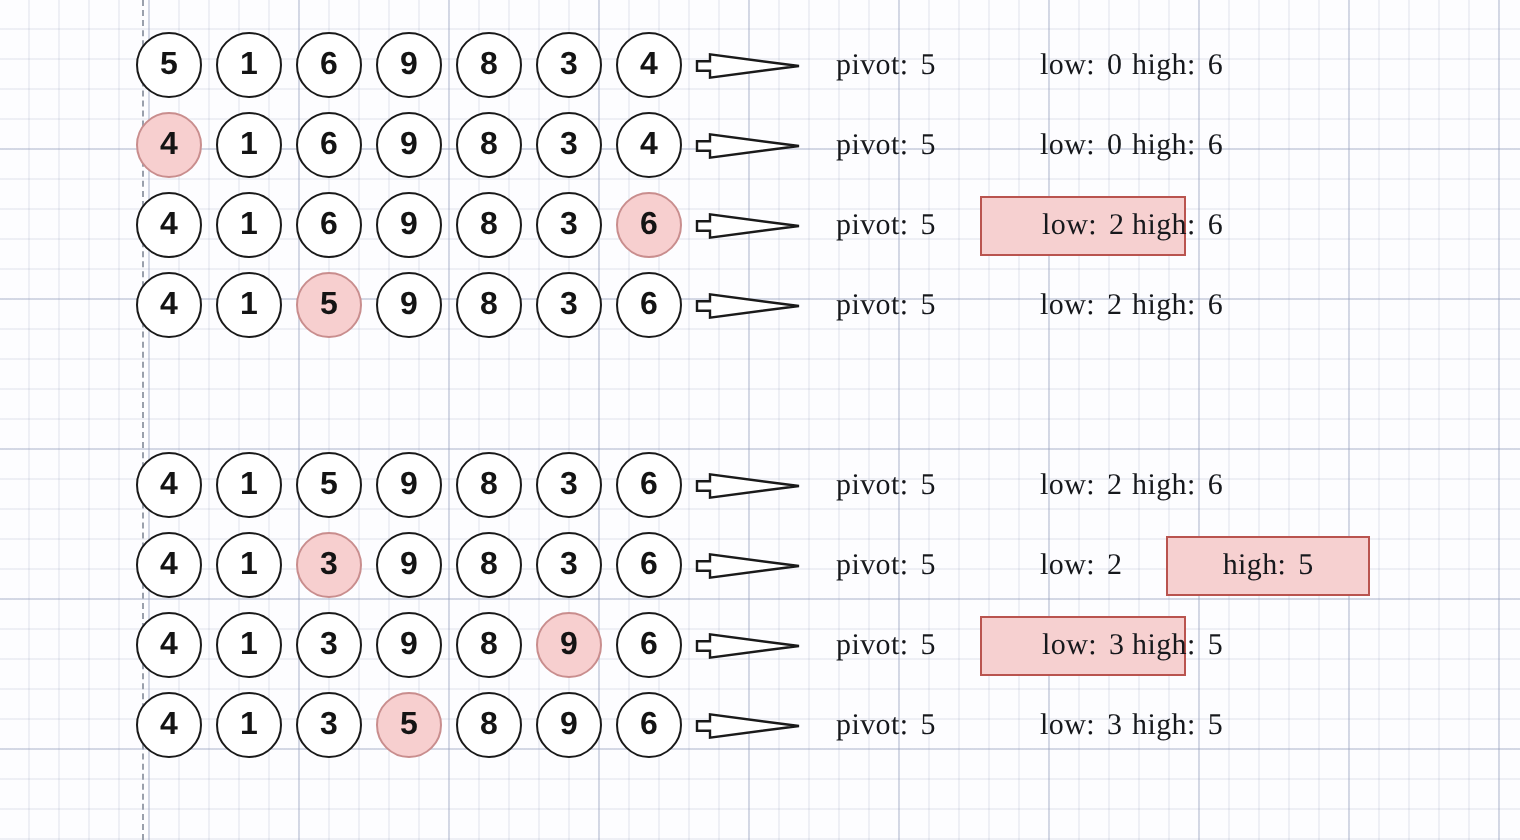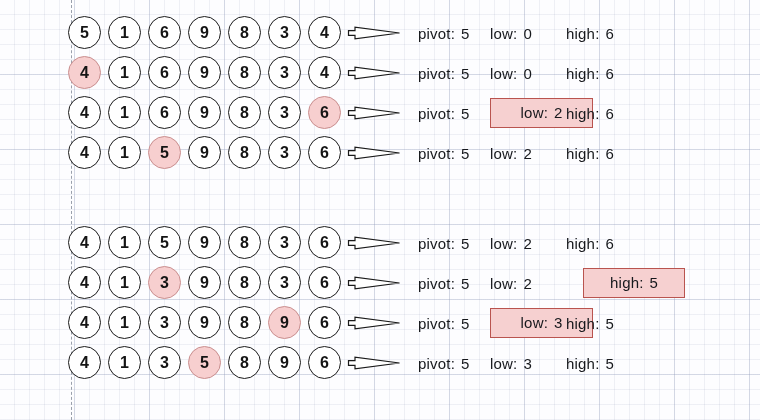--- a/index.html
+++ b/index.html
@@ -88,41 +88,41 @@
     left: 347px;
     width: 54px;
     height: 18px;
   }
 
   .lbl {
     position: absolute;
     top: 10px;
     height: 21px;
     line-height: 21px;
-    font-family: Liberation Sans, sans-serif;
+    font-family: Liberation Serif, serif;
     font-size: 15px;
     color: #16181c;
     white-space: nowrap;
     box-sizing: border-box;
     padding: 0 6px;
   }
   .lbl .k { letter-spacing: 0.2px; }
   .lbl .v { margin-left: 6px; }
 
   .lbl.box {
     top: 5px;
     height: 30px;
     line-height: 28px;
     background: #f6d0d0;
     border: 1.4px solid #b9544f;
     padding: 0 18px;
   }
 
   .lbl-pivot { left: 412px; }
-  .lbl-low   { left: 484px; }
+  .lbl-low   { left: 514px; }
   .lbl-high  { left: 560px; }
 
   .lbl-low.box  { left: 490px; width: 103px; text-align: center; padding: 0; }
   .lbl-high.box { left: 583px; width: 102px; text-align: center; padding: 0; }
 </style>
 </head>
 <body>
 
 <div id="canvas">
   <div class="guide-v" style="left: 71px;"></div>

